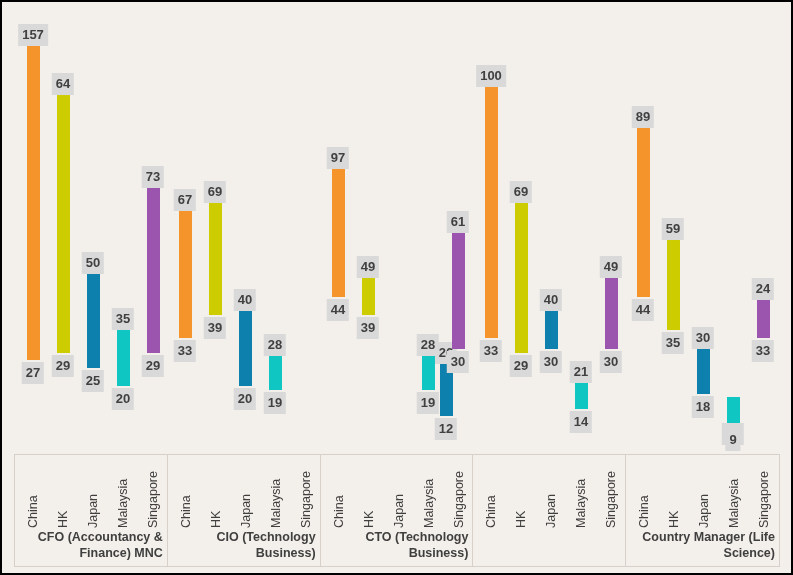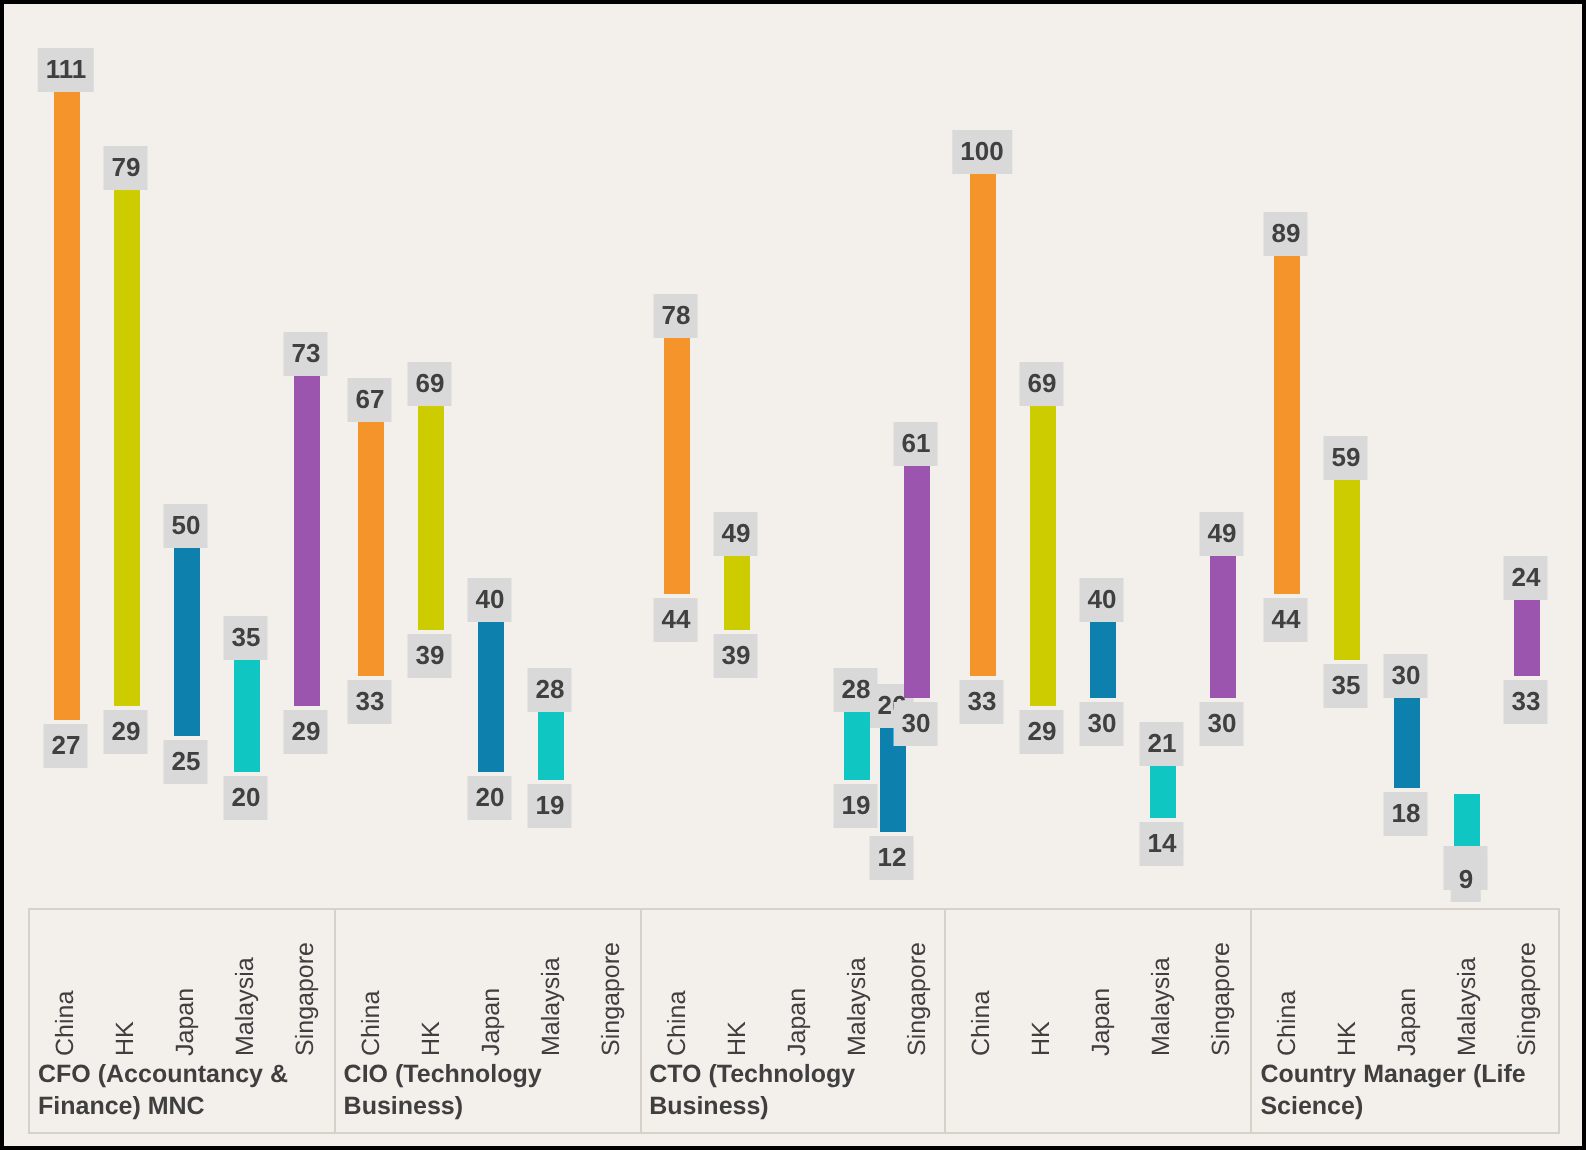--- a/index.html
+++ b/index.html
@@ -95,42 +95,42 @@
     white-space: nowrap;
     font-size: 12.5px;
     color: #3F3F3F;
     font-weight: normal;
   }
   .group-name {
     flex: 1;
     display: flex;
     align-items: center;
     justify-content: center;
-    text-align: left;
+    text-align: right;
     font-size: 12.5px;
     font-weight: bold;
     color: #3F3F3F;
     line-height: 1.25;
     padding: 0 4px 4px 4px;
   }
 </style>
 </head>
 <body>
 
 <div id="chart-root">
   <div id="plot-area">
       <div class="group-plot" style="left: 16px; width: 150px;">
         <div class="bar-slot" style="left: 0px;">
           <div class="bar" style="top: 44.082px; height: 313.992px; background: rgb(245, 148, 42);"></div>
-          <div class="val-label val-high" style="top: 22.082px;">111</div>
+          <div class="val-label val-high" style="top: 22.082px;">157</div>
           <div class="val-label val-low" style="top: 360.074px;">27</div>
         </div>
         <div class="bar-slot" style="left: 30px;">
           <div class="bar" style="top: 92.676px; height: 257.922px; background: rgb(204, 204, 0);"></div>
-          <div class="val-label val-high" style="top: 70.676px;">79</div>
+          <div class="val-label val-high" style="top: 70.676px;">64</div>
           <div class="val-label val-low" style="top: 352.598px;">29</div>
         </div>
         <div class="bar-slot" style="left: 60px;">
           <div class="bar" style="top: 272.1px; height: 93.45px; background: rgb(14, 128, 174);"></div>
           <div class="val-label val-high" style="top: 250.1px;">50</div>
           <div class="val-label val-low" style="top: 367.55px;">25</div>
         </div>
         <div class="bar-slot" style="left: 90px;">
           <div class="bar" style="top: 328.17px; height: 56.07px; background: rgb(15, 198, 194);"></div>
           <div class="val-label val-high" style="top: 306.17px;">35</div>
@@ -160,21 +160,21 @@
         </div>
         <div class="bar-slot" style="left: 90px;">
           <div class="bar" style="top: 354.336px; height: 33.642px; background: rgb(15, 198, 194);"></div>
           <div class="val-label val-high" style="top: 332.336px;">28</div>
           <div class="val-label val-low" style="top: 389.978px;">19</div>
         </div>
       </div>
       <div class="group-plot" style="left: 321px; width: 150px;">
         <div class="bar-slot" style="left: 0px;">
           <div class="bar" style="top: 167.436px; height: 127.092px; background: rgb(245, 148, 42);"></div>
-          <div class="val-label val-high" style="top: 145.436px;">78</div>
+          <div class="val-label val-high" style="top: 145.436px;">97</div>
           <div class="val-label val-low" style="top: 296.528px;">44</div>
         </div>
         <div class="bar-slot" style="left: 30px;">
           <div class="bar" style="top: 275.838px; height: 37.38px; background: rgb(204, 204, 0);"></div>
           <div class="val-label val-high" style="top: 253.838px;">49</div>
           <div class="val-label val-low" style="top: 315.218px;">39</div>
         </div>
         <div class="bar-slot" style="left: 60px; margin-left: 48px;">
           <div class="bar" style="top: 361.812px; height: 52.332px; background: rgb(14, 128, 174);"></div>
           <div class="val-label val-high" style="top: 339.812px;">26</div>

